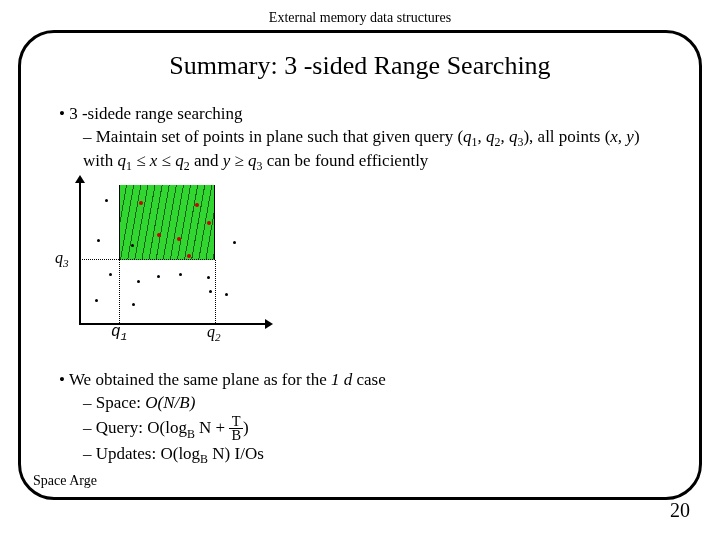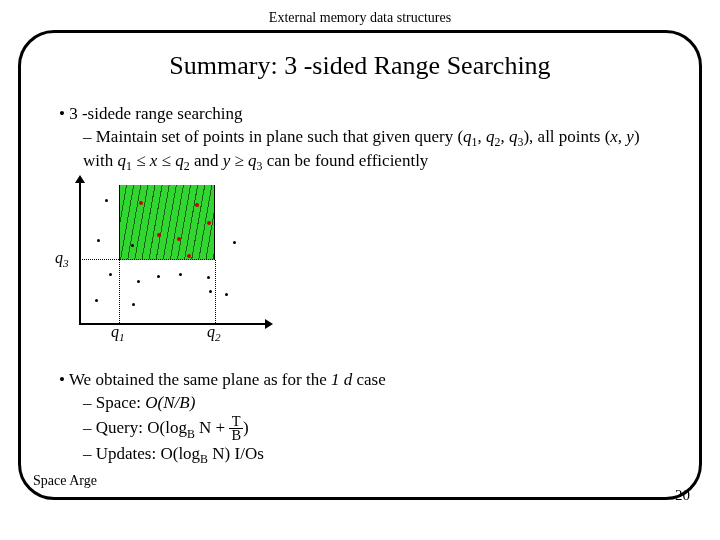--- a/index.html
+++ b/index.html
@@ -120,21 +120,21 @@
     top: 79px;
     height: 65px;
     border-left: 1.5px dotted #000;
   }
   .lbl {
     position: absolute;
     font-style: italic;
     font-size: 16px;
   }
   .lbl.q3 { left: -2px; top: 66px; }
-  .lbl.q1 { left: 54px; bottom: 6px; }
+  .lbl.q1 { left: 54px; bottom: 6px; font-family: Liberation Mono, monospace; }
   .lbl.q2 { left: 150px; bottom: 6px; }
   .pt {
     position: absolute;
     width: 3px; height: 3px;
     background: #000;
     border-radius: 50%;
   }
   .pt.red { width: 4px; height: 4px; background: #d00000; }
   .second-block { margin-top: 18px; }
   .formula-img {
@@ -144,22 +144,22 @@
   }
   .footer-name {
     position: absolute;
     bottom: 8px;
     left: 12px;
     font-size: 14px;
   }
   .footer-num {
     position: absolute;
     right: 30px;
-    bottom: 36px;
-    font-size: 15px;
+    bottom: 18px;
+    font-size: 20px;
   }
   .ital { font-style: italic; }
 </style>
 </head>
 <body>
 
 <div class="page-header">External memory data structures</div>
 
 <div class="frame">
   <div class="slide-title">Summary: 3 -sided Range Searching</div>

